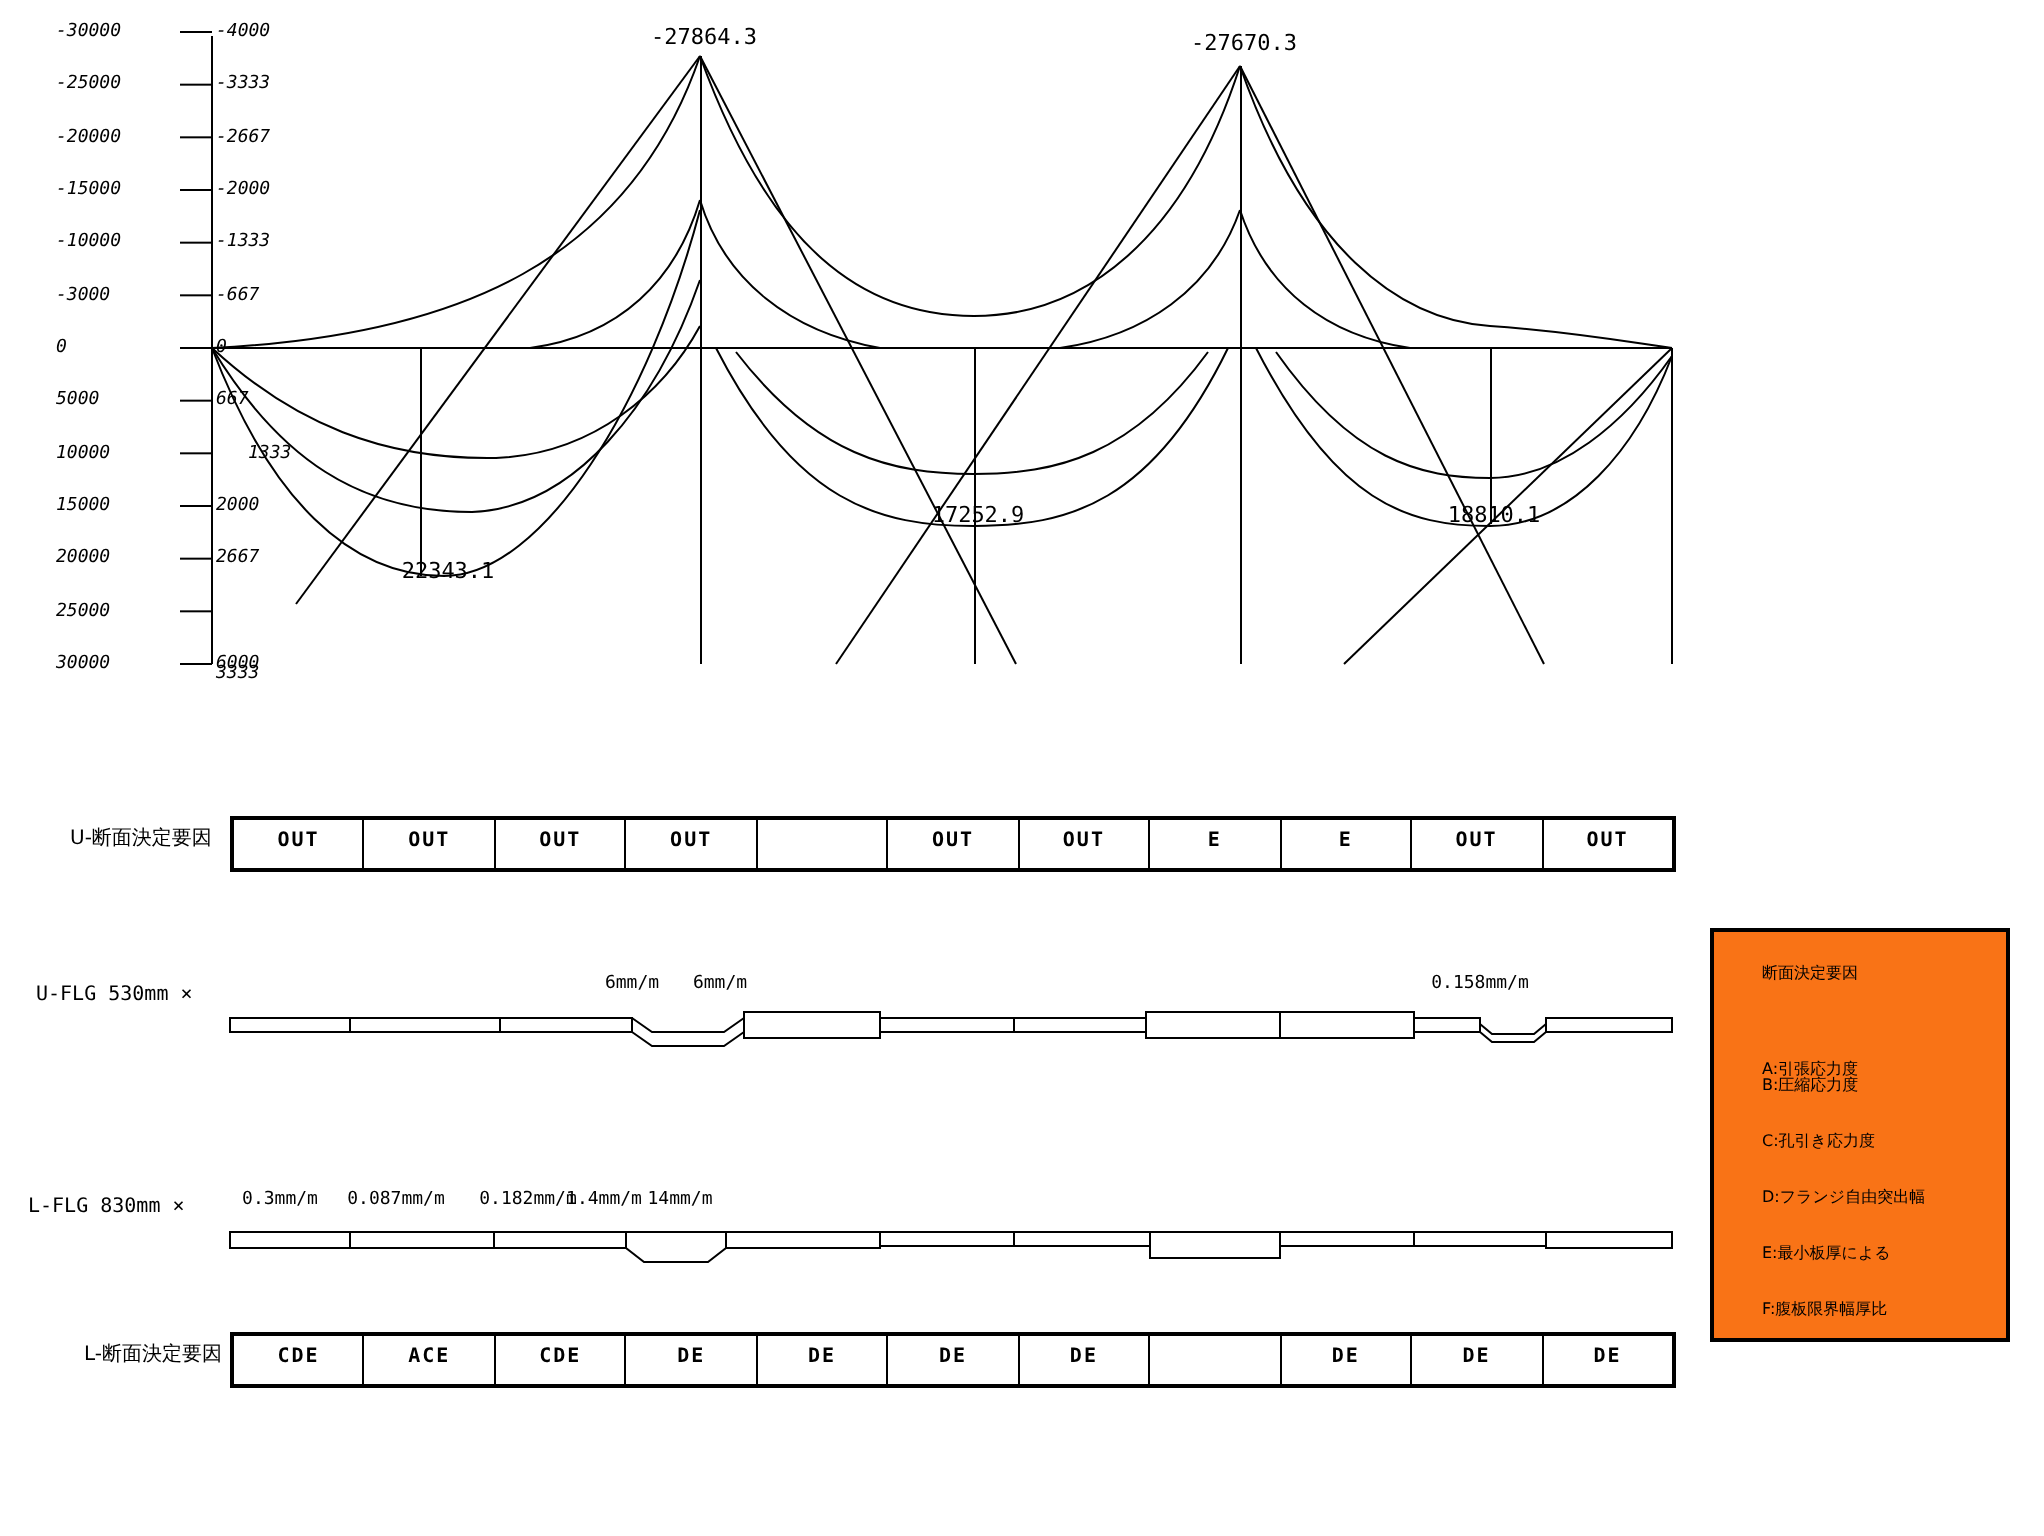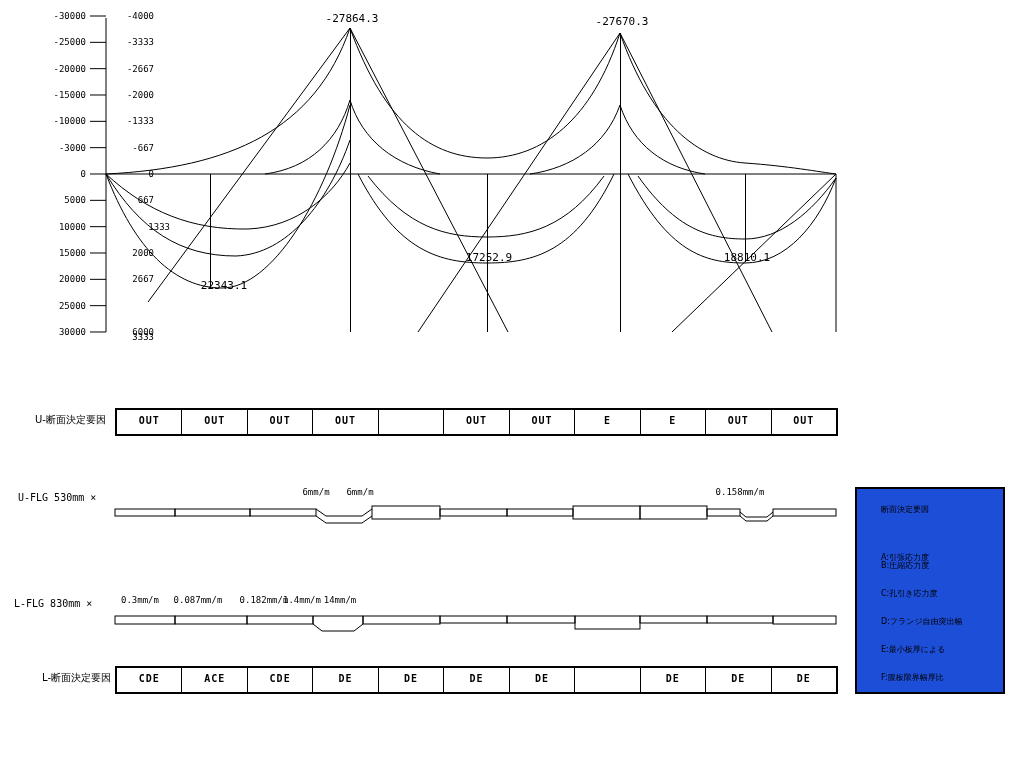--- a/index.html
+++ b/index.html
@@ -1,28 +1,28 @@
 <!DOCTYPE html>
 <html><head>
 <meta charset="utf-8">
 <style>
   html,body{margin:0;padding:0;background:#fff;}
   .canvas{position:relative;width:1022px;height:768px;background:#ffffff;overflow:hidden;
           font-family:"DejaVu Sans Mono", monospace;color:#000;}
   svg{position:absolute;left:0;top:0;}
-  .tick-label{position:absolute;font-size:9px;line-height:10px;text-align:right;white-space:nowrap;}
+  .tick-label{position:absolute;font-size:9px;line-height:10px;white-space:nowrap;font-style:italic;}
   .pklabel{position:absolute;font-size:11px;line-height:10px;transform:translateX(-50%);white-space:nowrap;}
   .ann{position:absolute;font-size:9px;line-height:10px;transform:translateX(-50%);white-space:nowrap;}
   .rowlabel{position:absolute;font-size:10px;line-height:9px;font-family:"DejaVu Sans",sans-serif;white-space:nowrap;}
   .flglabel{position:absolute;font-size:10px;line-height:11px;white-space:nowrap;}
   .cellrow{position:absolute;left:115px;width:719px;height:24px;display:flex;border:2px solid #000;background:#fff;}
   .cellrow .cell{flex:1;border-right:1px solid #000;text-align:center;font-size:10px;font-weight:bold;
                  line-height:22px;letter-spacing:1px;overflow:hidden;}
   .cellrow .cell:last-child{border-right:none;}
-  .legend{position:absolute;left:855px;top:487px;width:146px;height:203px;border:2px solid #000;background:#1d4ed8;}
+  .legend{position:absolute;left:855px;top:464px;width:146px;height:203px;border:2px solid #000;background:#f97316;}
   .legend-title{position:absolute;left:24px;top:16px;font-size:8px;line-height:9px;font-family:"DejaVu Sans",sans-serif;white-space:nowrap;}
   .legend-item{position:absolute;left:24px;font-size:8px;line-height:9px;font-family:"DejaVu Sans",sans-serif;white-space:nowrap;}
 </style>
 </head>
 <body>
 
 <div class="canvas">
 
   <svg id="draw" width="1022" height="768" viewBox="0 0 1022 768" fill="none" stroke="#000" stroke-width="1">
     <g id="axis-group">

